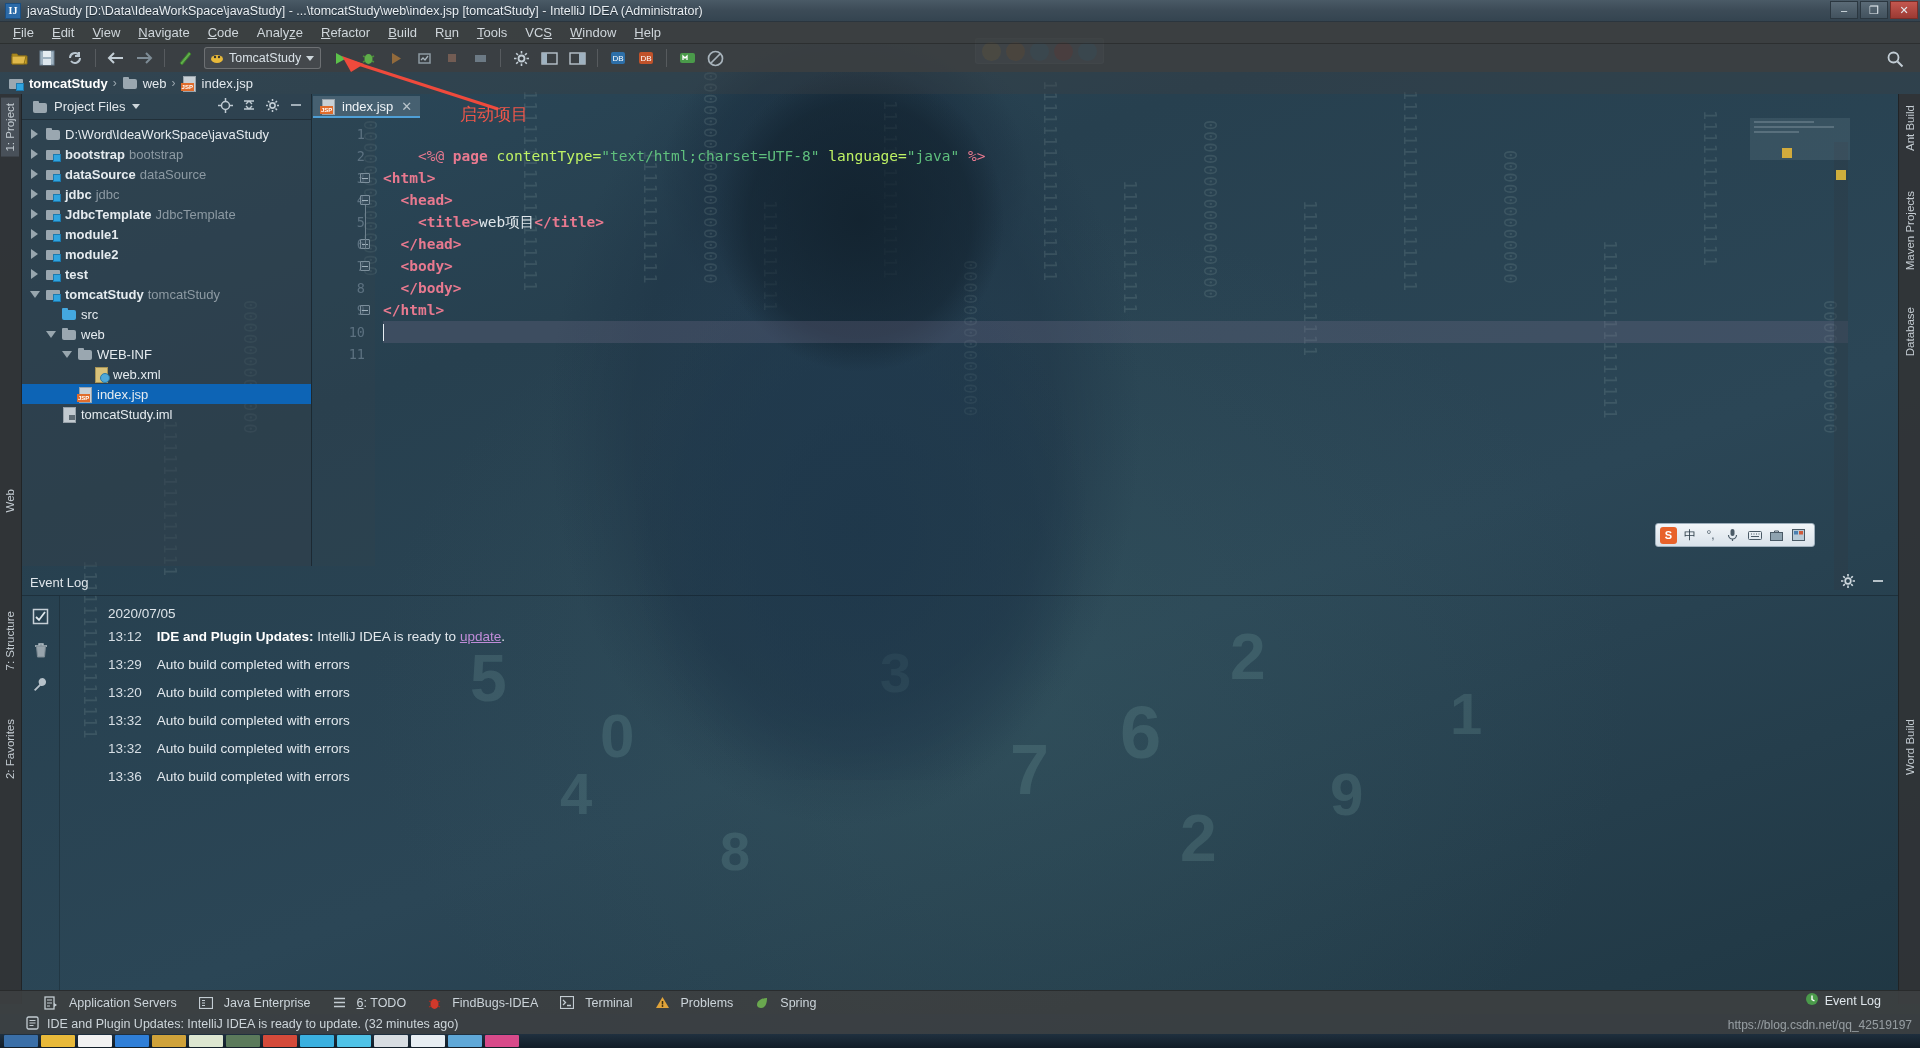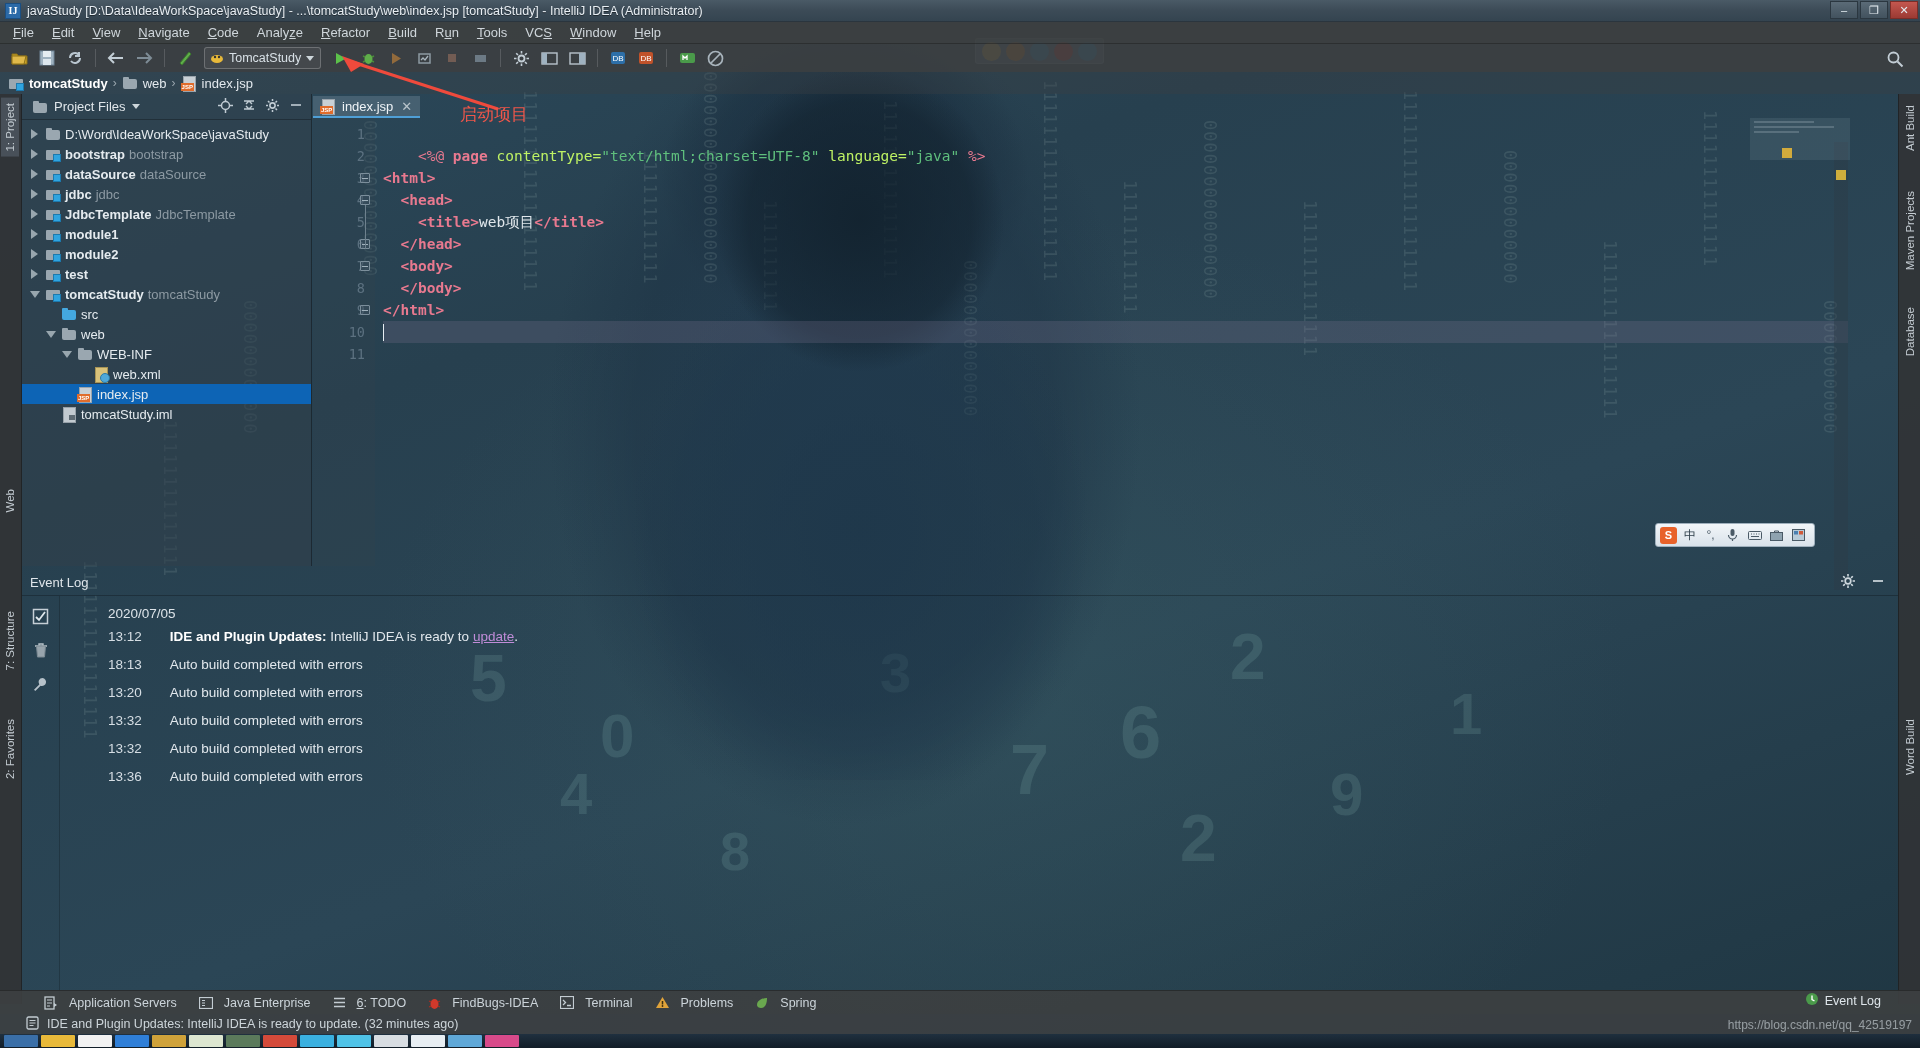--- a/index.html
+++ b/index.html
@@ -296,21 +296,21 @@
   }
   #el-header .el-actions { margin-left:auto; display:flex;align-items:center;gap:14px; padding-right:12px;}
   #el-body { display:flex; height: 408px; justify-content: flex-end; }
   #el-gutter {
     width: 38px; flex:0 0 38px; padding-top: 12px;
     display:flex; flex-direction:column; align-items:center; gap: 14px;
     border-right: 1px solid rgba(0,0,0,0.2);
   }
   #el-list { flex:1; padding: 8px 0 0 10px; font-size: 13.5px; }
   .el-date { color: #dde4e9; padding: 2px 0 2px 38px; }
-  .el-row { display:flex; gap: 28px; padding: 5px 0 5px 38px; line-height: 18px; }
+  .el-row { display:flex; gap: 15px; padding: 5px 0 5px 38px; line-height: 18px; }
   .el-time { color: #d6dee4; min-width: 30px; }
   .el-msg { color: #e2e8ed; }
   .el-msg b { color: #ffffff; }
   .el-link { color: #c08cd8; text-decoration: underline; }
 
   
   #bottombar {
     position:absolute; left:0; bottom: 34px; width: 1920px; height: 24px;
     background: rgba(60,63,65,0.93);
     display:flex; align-items:center; gap: 2px; padding-left: 34px;
@@ -840,21 +840,21 @@
           </svg>
       </span>
     </div>
     <div id="el-list">
         <div class="el-date">2020/07/05</div>
         <div class="el-row">
           <span class="el-time">13:12</span>
           <span class="el-msg"><b>IDE and Plugin Updates:</b> IntelliJ IDEA is ready to <span class="el-link">update</span>.</span>
         </div>
         <div class="el-row">
-          <span class="el-time">18:13</span>
+          <span class="el-time">13:29</span>
           <span class="el-msg">Auto build completed with errors</span>
         </div>
         <div class="el-row">
           <span class="el-time">13:20</span>
           <span class="el-msg">Auto build completed with errors</span>
         </div>
         <div class="el-row">
           <span class="el-time">13:32</span>
           <span class="el-msg">Auto build completed with errors</span>
         </div>

